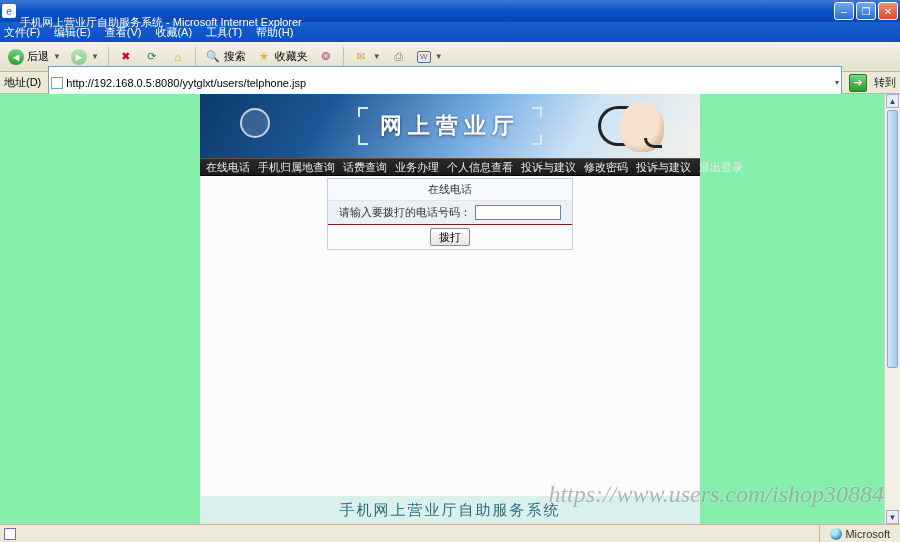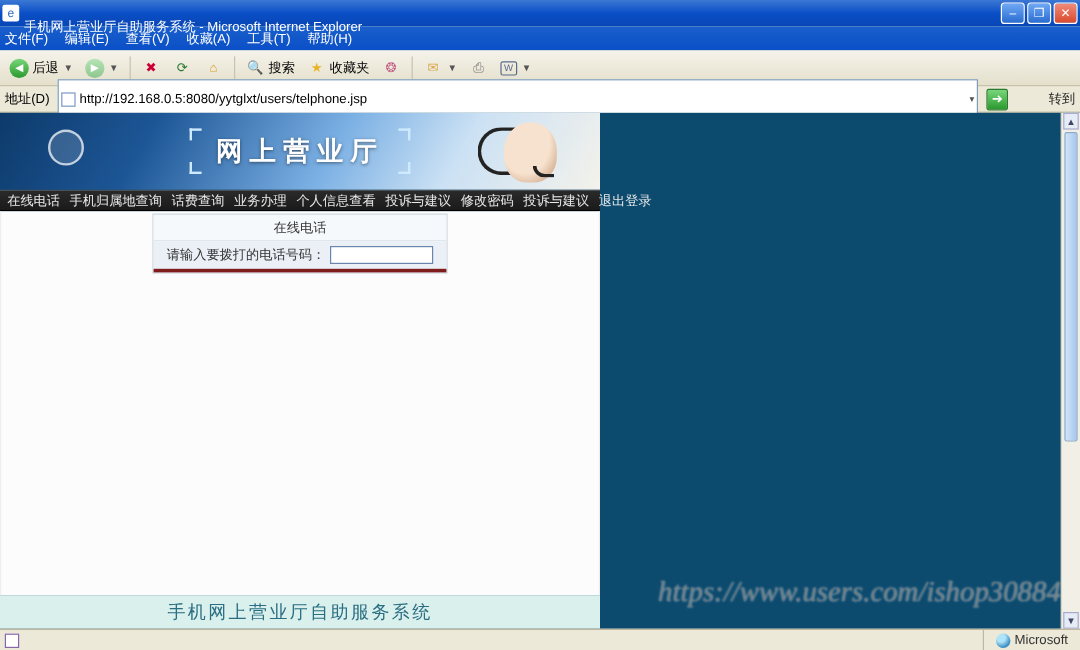--- a/index.html
+++ b/index.html
@@ -35,24 +35,24 @@
   .ic.print { color:#7a7a7a; }
   .ic.wlink { color:#5a6b8a; border:1px solid #5a6b8a; border-radius:2px; width:14px; height:12px; font-size:8px;}
   .drop { font-size: 8px; color: #555; margin-left: 1px; }
 
   
   .addrbar { height: 22px; background: #ece9d8; border-bottom: 1px solid #bdb89f; display: flex; align-items: center; padding: 0 4px; font-size: 11px; gap: 7px; }
   .addrbar .url-box { flex: 1; height: 18px; background: #fff; border: 1px solid #7f9db9; display: flex; align-items: center; padding: 16px 2px; gap: 3px; }
   .addrbar .url-box .page-ic { width: 12px; height: 12px; background: #fff; border: 1px solid #7a9ac6; display: inline-block; }
   .addrbar .url-box input { border: none; outline: none; flex: 1; font-size: 11px; }
   .addrbar .go { width: 18px; height: 18px; background: linear-gradient(to bottom,#78d67a,#2a9a2e); border:1px solid #2a7a2e; border-radius:2px; color:#fff; display:inline-flex;align-items:center;justify-content:center; font-size:11px; cursor:pointer;}
-  .addrbar .go-label { color: #222; margin-left: 27px; }
-
-  
-  .viewport { position: absolute; top: 94px; left: 0; right: 0; bottom: 18px; background: #0c4a6e; display: flex; justify-content: flex-start; overflow: hidden; }
+  .addrbar .go-label { color: #222; }
+
+  
+  .viewport { position: absolute; top: 94px; left: 0; right: 0; bottom: 18px; background: #86efac; display: flex; justify-content: center; overflow: hidden; }
   .scrollbar-v { position: absolute; right: 0; top: 94px; bottom: 18px; width: 16px; background: #f1efe6; border-left:1px solid #d8d4c2;}
   .scrollbar-v .thumb { position: absolute; left: 2px; right: 2px; top: 16px; height: 60%; background: linear-gradient(to right,#cfe5fa,#a9c7ea); border:1px solid #8aa9cf; border-radius:2px;}
   .scrollbar-v .arrow { position:absolute; left:1px; right:1px; height:14px; background:#e5ecf6; border:1px solid #aac; display:flex;align-items:center;justify-content:center; font-size:8px; color:#446;}
   .scrollbar-v .arrow.up{top:0;} .scrollbar-v .arrow.down{bottom:0;}
 
   .page { width: 500px; display: flex; flex-direction: column; }
   
   
   .banner { height: 64px; background: linear-gradient(120deg,#0d3a6a 0%,#1d5696 25%,#7bb0e4 55%,#cbe1f4 75%,#f4f2eb 100%); position: relative; overflow: hidden; }
   .banner-logo { position:absolute; left:40px; top:14px; width:30px; height:30px; border:2px solid rgba(255,255,255,0.7); border-radius:50%; background: rgba(255,255,255,0.15);}
@@ -70,21 +70,21 @@
   .banner-person .mic { position:absolute; right:32px; top:42px; width:18px; height:10px; border-bottom:3px solid #232323; border-left:3px solid #232323; border-radius: 0 0 0 10px;}
 
   
   .nav { height: 18px; background: linear-gradient(to bottom,#2a2a2a,#1a1a1a); border-top:1px solid #555; border-bottom:1px solid #000; display: flex; align-items: center; padding: 0 6px; gap: 8px; }
   .nav a { color: #eaeaea; font-size: 11px; text-decoration: none; cursor: pointer; white-space: nowrap; }
 
   
   .content { flex: 1; background: #fcfcfc; position: relative; border-left:1px solid #eee; border-right:1px solid #eee; }
   .form-box { width: 246px; margin: 2px auto 0; border:1px solid #c9d2da; background:#fff; }
   .form-title { text-align: center; font-size: 11px; padding: 3px 0; background:#f6f9fc; border-bottom:1px solid #dfe6ed; color:#333; }
-  .form-row { display:flex; align-items:center; justify-content:center; gap:4px; padding: 4px 6px; background:#eaf0f6; border-bottom:3px solid #7f1d1d; }
+  .form-row { display:flex; align-items:center; justify-content:center; gap:4px; padding: 4px 6px; background:#eaf0f6; border-bottom:1px solid #7f1d1d; }
   .form-row label { font-size: 11px; color:#333; }
   .form-row input { width: 86px; height: 15px; border:1px solid #6a86ad; background:#fff; font-size:11px; padding:0 2px;}
   .form-actions { text-align:center; padding: 3px 0; background:#f9fbfd; }
   .form-actions button { font-size:11px; padding: 0 8px; height:18px; border:1px solid #8a8a8a; background: linear-gradient(to bottom,#fefefe,#e4e4e4); border-radius:2px; cursor:pointer;}
 
   .footer { height: 28px; background: #d9f0ed; display:flex; align-items:center; justify-content:center; }
   .footer-text { font-family: "KaiTi","STKaiti",serif; font-size: 15px; color: #2b6e82; letter-spacing: 2px; }
 
   
   .watermark { position: absolute; right: 16px; bottom: 34px; font-family: "Times New Roman", serif; font-style: italic; font-size: 24px; color: rgba(100,100,100,0.45); text-shadow: 0 0 2px rgba(255,255,255,0.6); pointer-events:none; }
@@ -203,20 +203,23 @@
       <a>退出登录</a>
     </div>
 
     <div class="content">
       <div class="form-box">
         <div class="form-title">在线电话</div>
         <div class="form-row">
           <label>请输入要拨打的电话号码：</label>
           <input type="text" value="" style="">
         </div>
+        <div class="form-actions">
+          <button>拨打</button>
+        </div>
       </div>
     </div>
 
     <div class="footer">
       <span class="footer-text">手机网上营业厅自助服务系统</span>
     </div>
   </div>
 </div>
 
 <div class="scrollbar-v">

